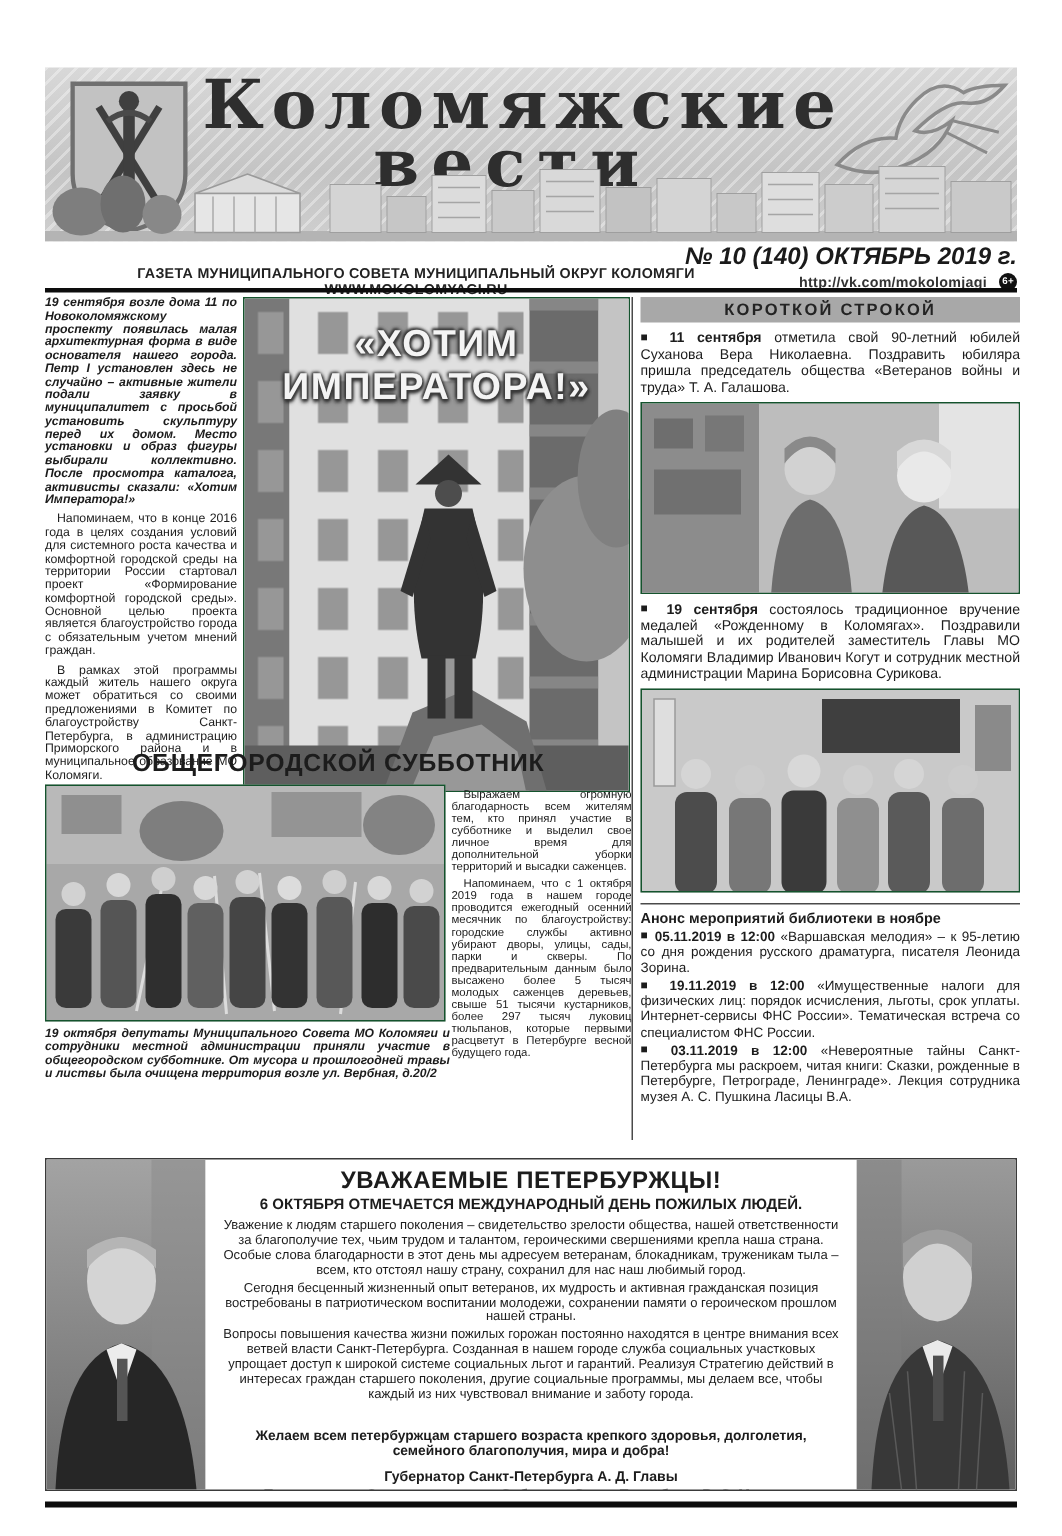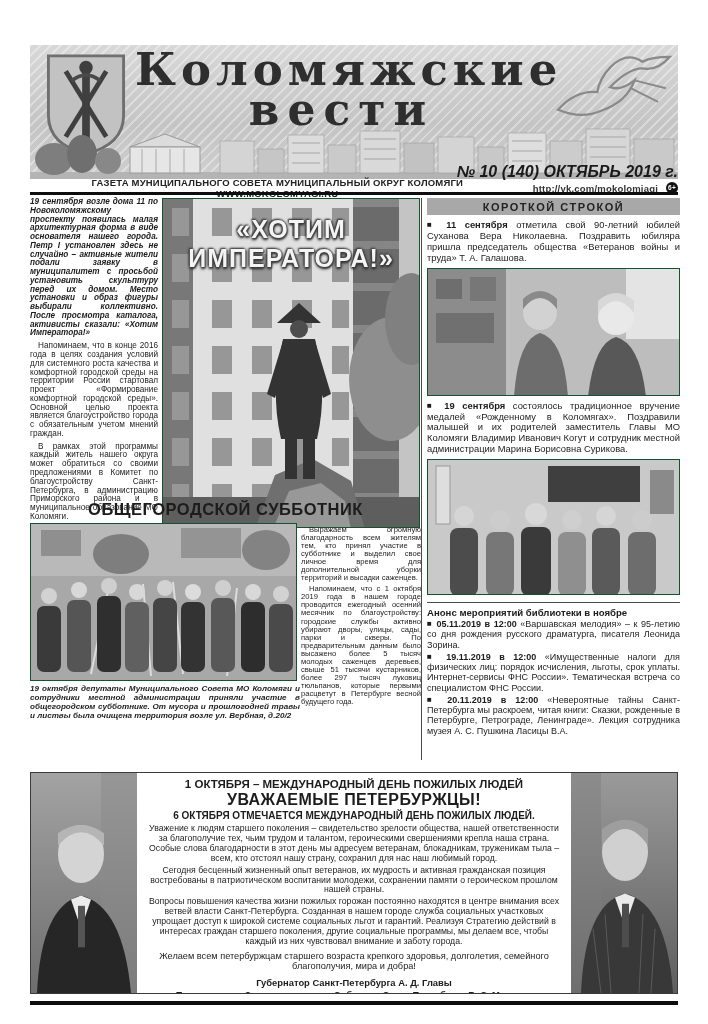--- a/index.html
+++ b/index.html
@@ -4,21 +4,21 @@
 <style>
   * { margin:0; padding:0; box-sizing:border-box; }
   html,body { background:#ffffff; }
   .page {
     position:relative; width:708px; height:1024px; margin:0 auto;
     background:#ffffff; overflow:hidden; color:#1c1c1c;
     font-family:"Liberation Sans", sans-serif;
   }
   
   .banner {
-    position:absolute; left:30px; top:45px; width:648px; height:134px;
+    position:absolute; left:30px; top:45px; width:648px; height:116px;
     background:
       repeating-linear-gradient(135deg, rgba(255,255,255,.35) 0 2px, rgba(0,0,0,0) 2px 7px),
       linear-gradient(180deg,#d8d8d8 0%, #c4c4c4 60%, #cfcfcf 100%);
     overflow:hidden;
   }
   .coat { position:absolute; left:12px; top:7px; width:88px; height:106px; }
   .title-wrap { position:absolute; left:105px; right:130px; top:2px; text-align:center;
     font-family:"DejaVu Serif", serif; font-weight:700; color:#2e2e2e; }
   .title-line1 { font-size:45px; letter-spacing:5px; line-height:1; }
   .title-line2 { font-size:44px; letter-spacing:8px; line-height:1; margin-top:-4px; }
@@ -67,21 +67,21 @@
     font-weight:700; font-style:italic; text-align:justify; }
   
   .eld-box { position:absolute; left:30px; top:772px; width:648px; height:222px;
     border:1px solid #3a3a3a; display:flex; background:#fff; }
   .portrait { width:106px; flex:0 0 106px; }
   .eld-center { flex:1 1 auto; padding:5px 8px 2px; text-align:center; overflow:hidden; }
   .eld-kicker { font-weight:700; font-size:11.5px; }
   .eld-title { font-weight:700; font-size:16px; letter-spacing:.4px; margin-top:1px; }
   .eld-sub { font-weight:700; font-size:10px; margin:1px 0 3px; }
   .eld-center p.body { font-size:8.7px; line-height:1.14; margin-bottom:2px; }
-  .eld-wish { font-weight:400; font-size:9.2px; line-height:1.15; margin-top:4px; }
+  .eld-wish { font-weight:700; font-size:9.2px; line-height:1.15; margin-top:17px; }
   .eld-sig { font-weight:700; font-size:9.4px; line-height:1.25; margin-top:5px; }
   .rule-bottom { position:absolute; left:30px; top:1001px; width:648px; height:4px; background:#0d0d0d; }
 </style>
 </head>
 <body>
 
 <div class="page">
 
   <div class="banner">
     <svg class="coat" viewBox="0 0 90 110">
@@ -256,21 +256,21 @@
       <b>05.11.2019 в 12:00</b>
       <span>«Варшавская мелодия» – к 95-летию со дня рождения русского драматурга, писателя Леонида Зорина.</span>
     </p>
     <p class="lib-item">
       <span class="bullet">■</span>
       <b>19.11.2019 в 12:00</b>
       <span>«Имущественные налоги для физических лиц: порядок исчисления, льготы, срок уплаты. Интернет-сервисы ФНС России». Тематическая встреча со специалистом ФНС России.</span>
     </p>
     <p class="lib-item">
       <span class="bullet">■</span>
-      <b>20.11.2019 в 12:00</b>
+      <b>03.11.2019 в 12:00</b>
       <span>«Невероятные тайны Санкт-Петербурга мы раскроем, читая книги: Сказки, рожденные в Петербурге, Петрограде, Ленинграде». Лекция сотрудника музея А. С. Пушкина Ласицы В.А.</span>
     </p>
   </div>
 
   <div class="subbotnik">
     <div class="sb-head">ОБЩЕГОРОДСКОЙ СУББОТНИК</div>
     <div class="photo sb-photo">
       <svg width="267" height="158" viewBox="0 0 267 158" preserveAspectRatio="none">
         <rect width="267" height="158" fill="#a8a8a8"></rect>
         <rect x="0" y="0" width="267" height="52" fill="#b9b9b9"></rect>
@@ -324,21 +324,20 @@
       <rect width="106" height="212" fill="url(#bgL)"></rect>
       <rect x="70" y="0" width="36" height="212" fill="#8a8a8a" opacity=".5"></rect>
       <ellipse cx="50" cy="78" rx="23" ry="28" fill="#d4d4d4"></ellipse>
       <path d="M27 70 Q50 44 73 70 L73 58 Q50 42 27 58 Z" fill="#b5b5b5"></path>
       <path d="M6 212 Q10 128 50 118 Q92 128 100 212 Z" fill="#262626"></path>
       <polygon points="40,122 50,150 60,122 50,118" fill="#ececec"></polygon>
       <rect x="47" y="128" width="7" height="40" fill="#555555"></rect>
     </svg>
 
     <div class="eld-center">
-      <div class="eld-kicker">1 ОКТЯБРЯ – МЕЖДУНАРОДНЫЙ ДЕНЬ ПОЖИЛЫХ ЛЮДЕЙ</div>
       <div class="eld-title">УВАЖАЕМЫЕ ПЕТЕРБУРЖЦЫ!</div>
       <div class="eld-sub">6 ОКТЯБРЯ ОТМЕЧАЕТСЯ МЕЖДУНАРОДНЫЙ ДЕНЬ ПОЖИЛЫХ ЛЮДЕЙ.</div>
       <p class="body">Уважение к людям старшего поколения – свидетельство зрелости общества, нашей ответственности за благополучие тех, чьим трудом и талантом, героическими свершениями крепла наша страна. Особые слова благодарности в этот день мы адресуем ветеранам, блокадникам, труженикам тыла – всем, кто отстоял нашу страну, сохранил для нас наш любимый город.</p>
       <p class="body">Сегодня бесценный жизненный опыт ветеранов, их мудрость и активная гражданская позиция востребованы в патриотическом воспитании молодежи, сохранении памяти о героическом прошлом нашей страны.</p>
       <p class="body">Вопросы повышения качества жизни пожилых горожан постоянно находятся в центре внимания всех ветвей власти Санкт-Петербурга. Созданная в нашем городе служба социальных участковых упрощает доступ к широкой системе социальных льгот и гарантий. Реализуя Стратегию действий в интересах граждан старшего поколения, другие социальные программы, мы делаем все, чтобы каждый из них чувствовал внимание и заботу города.</p>
       <div class="eld-wish">Желаем всем петербуржцам старшего возраста крепкого здоровья, долголетия, семейного благополучия, мира и добра!</div>
       <div class="eld-sig">Губернатор Санкт-Петербурга А. Д. Главы</div>
       <div class="eld-sig" style="margin-top:0;">Председатель Законодательного Собрания Санкт-Петербурга В. С. Макаров</div>
     </div>
 

